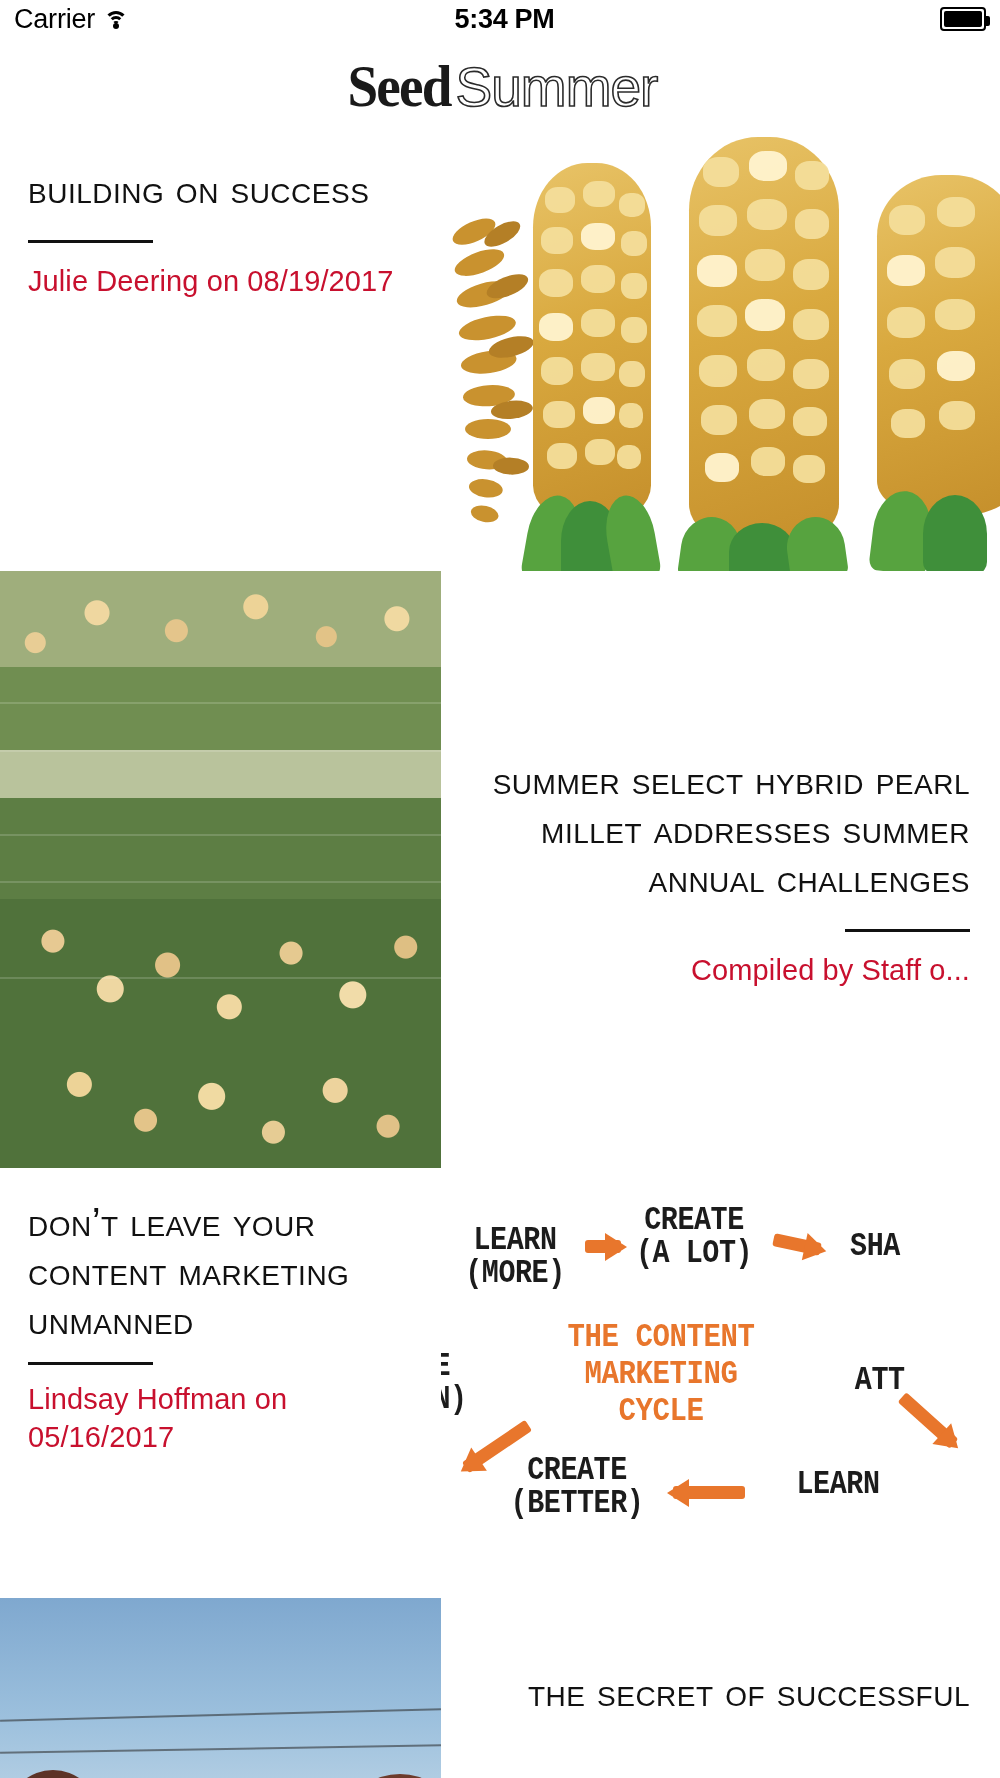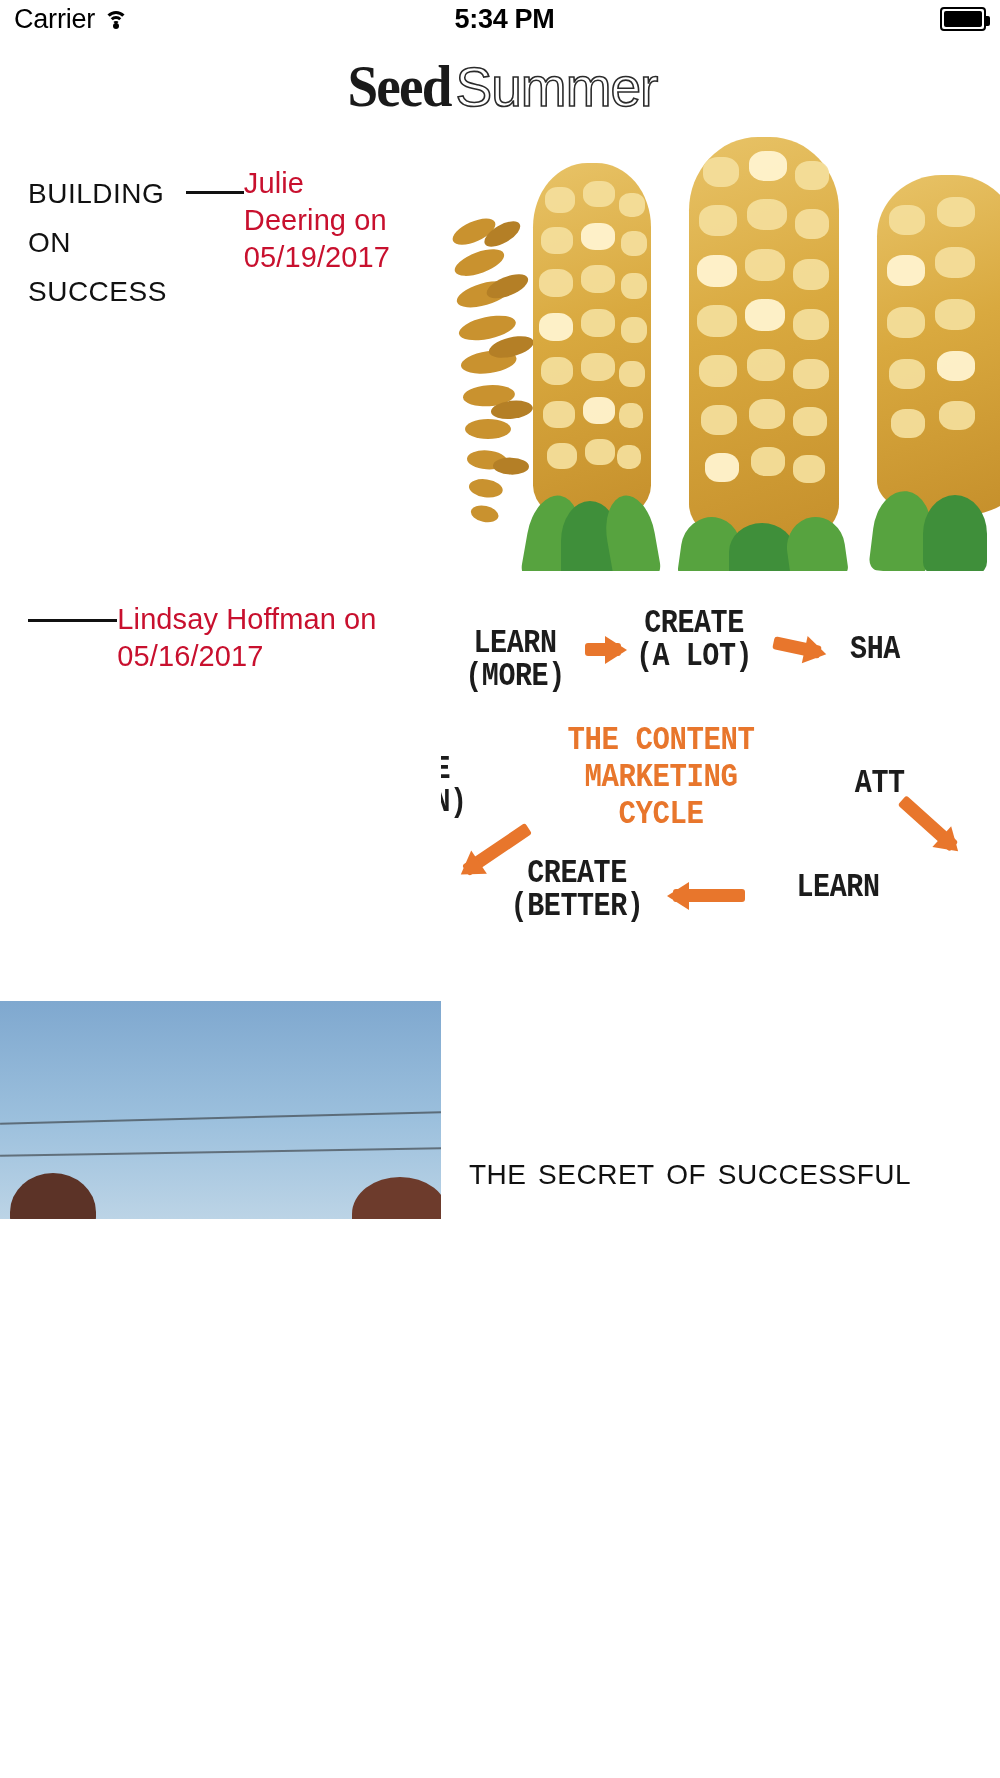--- a/index.html
+++ b/index.html
@@ -57,21 +57,21 @@
   }
 
   
   .grid{ width:1000px; }
   .row{ display:flex; width:1000px; }
   .cell{ width:500px; overflow:hidden; position:relative; }
   .cell.half{ width:441px; }
   .cell.halfw{ width:559px; }
 
   
-  .textcell{ background:#fff; padding:30px 28px 24px 28px; display:flex; flex-direction:row; }
+  .textcell{ background:#fff; padding:30px 28px 24px 28px; display:flex; flex-direction:column; }
   .textcell.right{ align-items:flex-end; text-align:right; padding-right:30px; }
   .title{
     font-size:40px; line-height:1.22; color:#111;
     font-variant:small-caps; text-transform:lowercase;
     font-weight:400; letter-spacing:.5px;
   }
   .rule{ width:125px; height:3px; background:#111; margin:26px 0 20px 0; }
   .byline{
     font-size:29px; line-height:1.28; color:#C8102E; letter-spacing:.1px;
   }
@@ -161,21 +161,21 @@
     <span class="logo-world">Summer</span>
   </div>
 </div>
 
 <div class="grid">
 
   <div class="row" style="height:436px;">
     <div class="cell half textcell" style="height:436px;">
       <div class="title">Building on Success</div>
       <div class="rule"></div>
-      <div class="byline">Julie Deering on 05/19/2017</div>
+      <div class="byline">Julie Deering on 08/19/2017</div>
     </div>
     <div class="cell halfw" style="height:436px;">
       <div class="art corn-bg">
 
         <span class="wheat" style="left:12px; top:96px; width:46px; height:20px; transform:rotate(-24deg);"></span>
         <span class="wheat" style="left:14px; top:126px; width:52px; height:21px; transform:rotate(-20deg);"></span>
         <span class="wheat" style="left:16px; top:156px; width:56px; height:22px; transform:rotate(-16deg);"></span>
         <span class="wheat" style="left:18px; top:188px; width:58px; height:22px; transform:rotate(-12deg);"></span>
         <span class="wheat" style="left:20px; top:220px; width:56px; height:22px; transform:rotate(-8deg);"></span>
         <span class="wheat" style="left:22px; top:252px; width:52px; height:21px; transform:rotate(-4deg);"></span>
@@ -251,23 +251,40 @@
         <span class="kern" style="left:448px; top:224px; width:36px; height:30px;"></span>
         <span class="kern" style="left:496px; top:216px; width:38px; height:30px; background:#fff3cf;"></span>
         <span class="kern" style="left:450px; top:274px; width:34px; height:29px;"></span>
         <span class="kern" style="left:498px; top:266px; width:36px; height:29px;"></span>
         <span class="husk l" style="left:432px; top:356px; width:58px; height:82px; transform:rotate(7deg);"></span>
         <span class="husk" style="left:482px; top:360px; width:64px; height:78px;"></span>
       </div>
     </div>
   </div>
 
+  <div class="row" style="height:597px;">
+    <div class="cell half" style="height:597px;">
+      <div class="art aphid">
+        <span class="leafline" style="top:22%"></span>
+        <span class="leafline" style="top:30%"></span>
+        <span class="leafline" style="top:44%"></span>
+        <span class="leafline" style="top:52%"></span>
+        <span class="leafline" style="top:68%"></span>
+      </div>
+    </div>
+    <div class="cell halfw textcell right" style="height:597px; justify-content:center;">
+      <div class="title">Summer Select Hybrid Pearl Millet Addresses Summer Annual Challenges</div>
+      <div class="rule"></div>
+      <div class="byline clip">Compiled by Staff o...</div>
+    </div>
+  </div>
 
   <div class="row" style="height:430px;">
     <div class="cell half textcell" style="height:430px;">
+      <div class="title">Don’t Leave Your Content Marketing Unmanned</div>
       <div class="rule" style="margin:18px 0 16px 0;"></div>
       <div class="byline">Lindsay Hoffman on 05/16/2017</div>
     </div>
     <div class="cell halfw" style="height:430px;">
       <div class="art cmc">
 
         <div class="lbl" style="left:-6px; top:56px; width:160px;">
           <span>LEARN</span><br>
           <span>(MORE)</span>
         </div>

